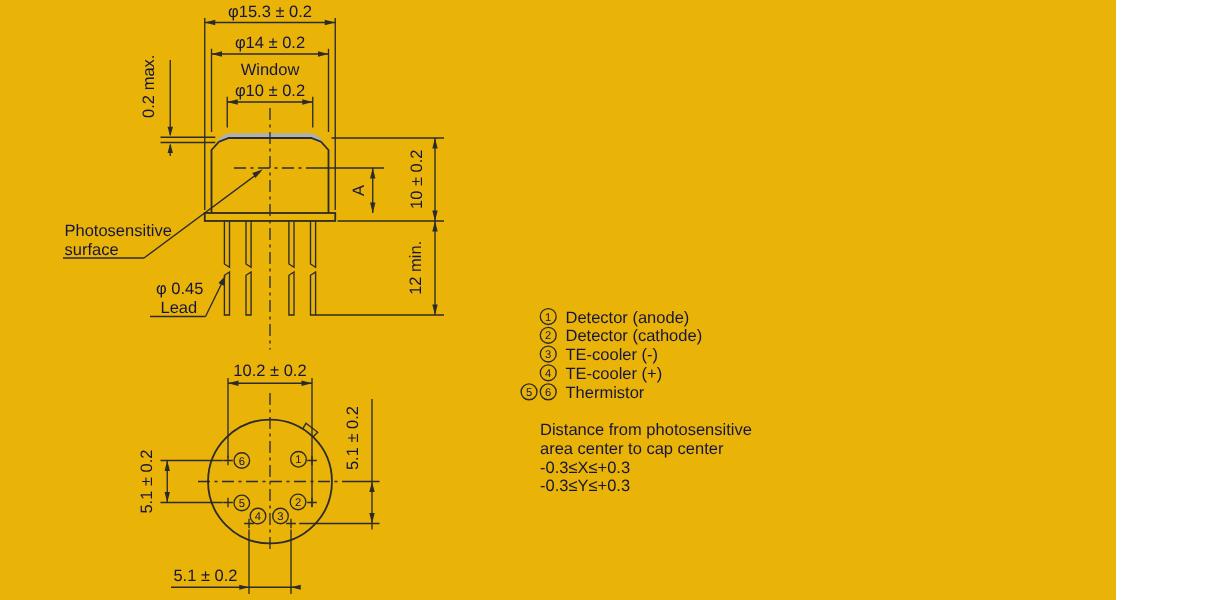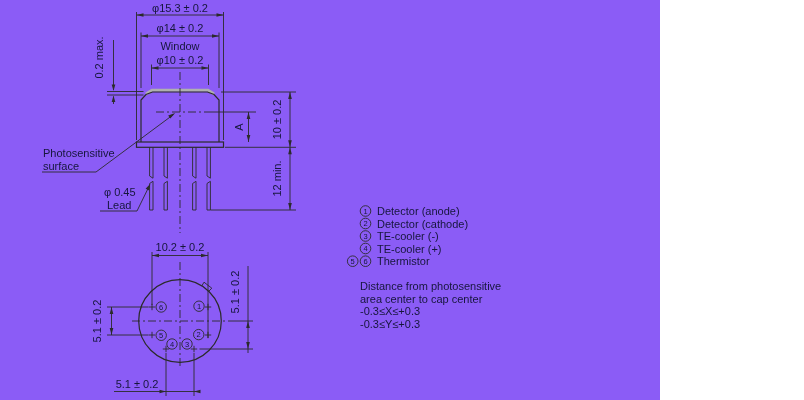--- a/index.html
+++ b/index.html
@@ -1,16 +1,16 @@
 <!DOCTYPE html>
 <html><head>
 <meta charset="utf-8">
 <style>
   html,body{margin:0;padding:0;background:#fff;}
-  .stage{position:relative;width:660px;height:400px;background:#8b5cf6;overflow:hidden;
+  .stage{position:relative;width:744px;height:400px;background:#eab308;overflow:hidden;
          font-family:"Liberation Sans",sans-serif;}
   svg{position:absolute;left:0;top:0;}
   .ln{stroke:#2b2b2b;stroke-width:0.9;fill:none;}
   .ln2{stroke:#2b2b2b;stroke-width:1.2;fill:none;}
   .cl{stroke:#2b2b2b;stroke-width:0.9;fill:none;stroke-dasharray:8 3 2 3;}
   .ar{fill:#2b2b2b;stroke:none;}
   .gray{stroke:#b0b0b0;stroke-width:3;fill:none;}
   text{fill:#16163c;font-family:"Liberation Sans",sans-serif;font-size:11px;}
   .dg{font-size:7.5px;}
 </style>

